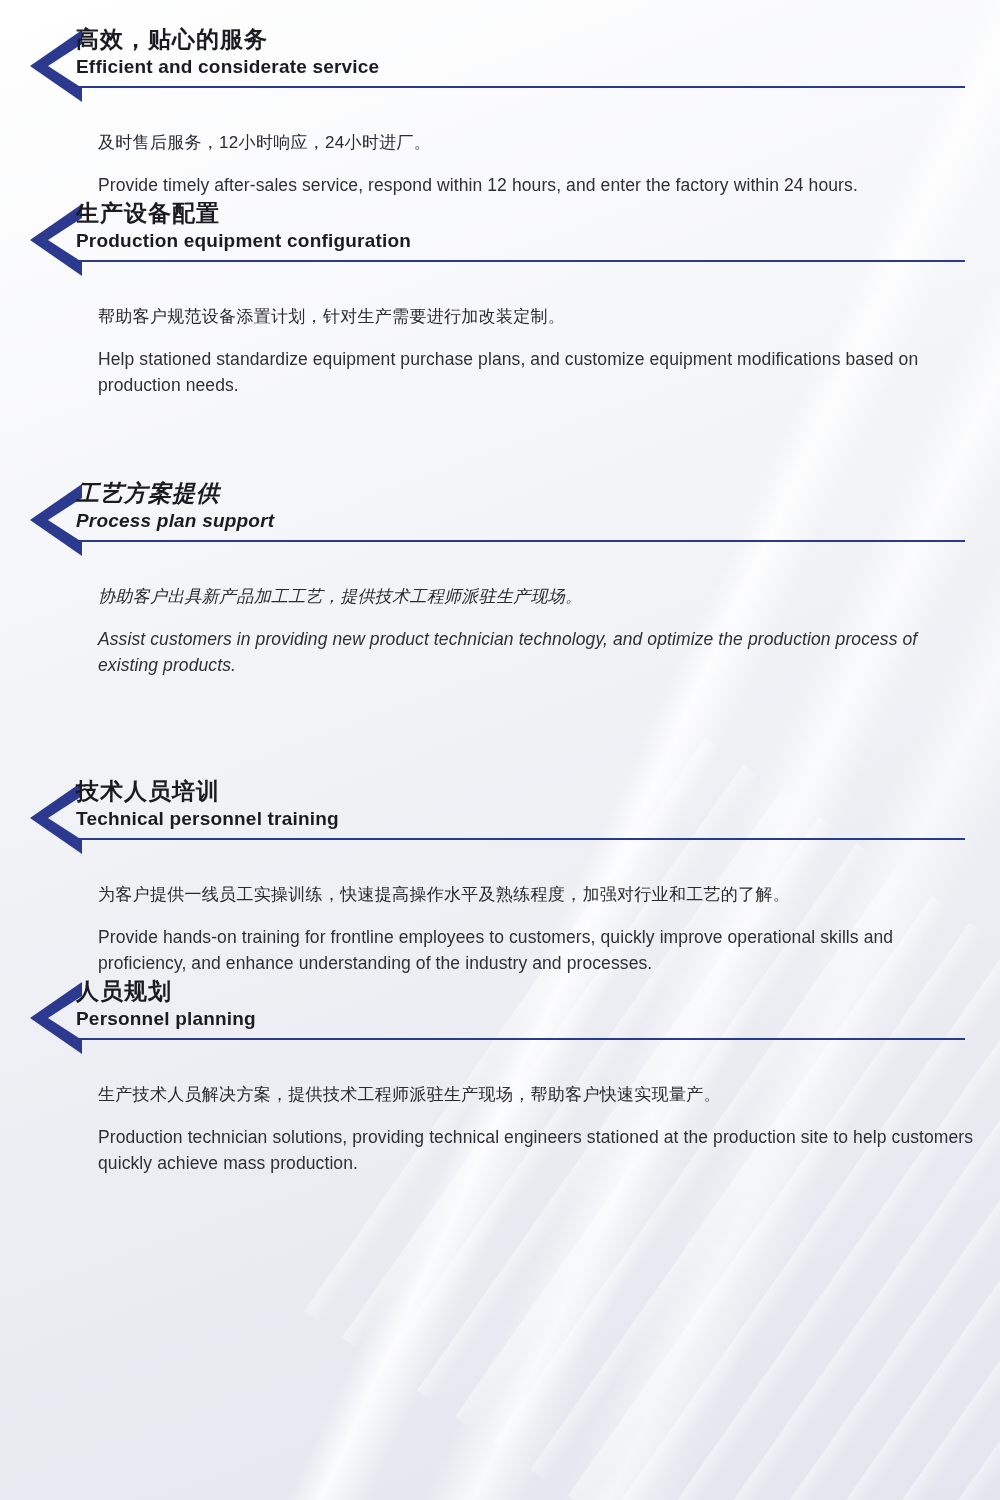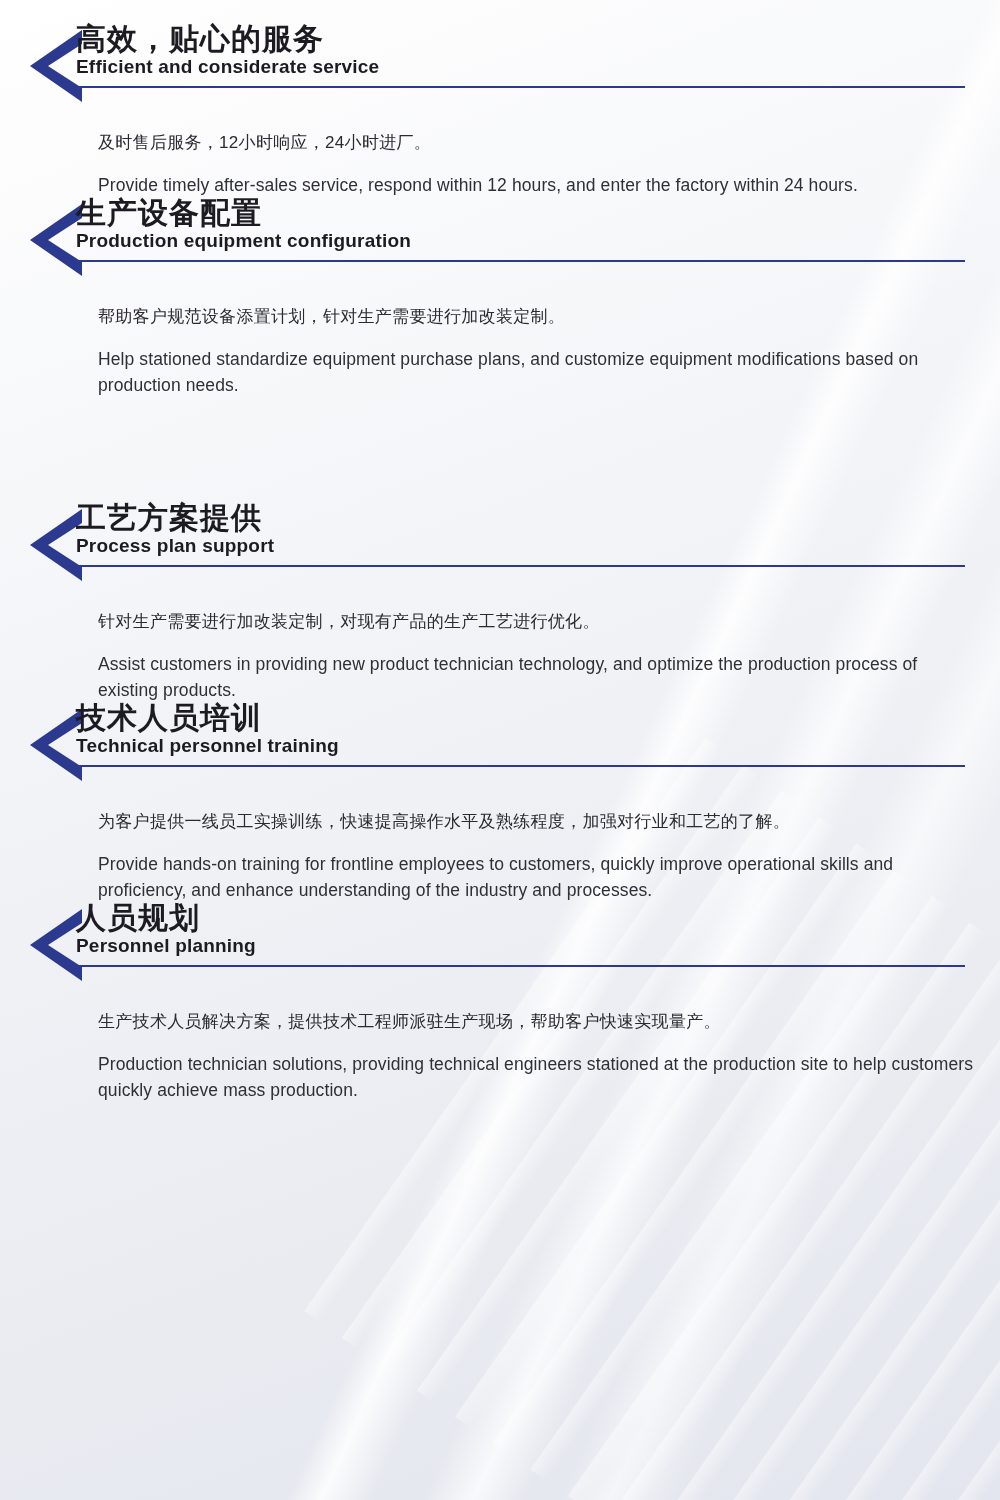--- a/index.html
+++ b/index.html
@@ -69,21 +69,21 @@
     height: 72px;
   }
 
   .titles {
     position: absolute;
     left: 46px;
     top: 0;
   }
 
   .title-cn {
-    font-size: 30px;
+    font-size: 23px;
     font-weight: bold;
     color: #1b1b21;
     letter-spacing: 1px;
     line-height: 30px;
     margin: 0;
   }
 
   .title-en {
     font-size: 19px;
     font-weight: bold;
@@ -120,22 +120,22 @@
     font-size: 17.5px;
     color: #2f2f36;
     line-height: 26px;
     margin: 0;
     letter-spacing: 0.1px;
   }
 
   
   #sec-0 { margin-top: 24px; }
   #sec-1 { }
-  #sec-2 { margin-top: 105px; }
-  #sec-3 { }
+  #sec-2 { margin-top: 80px; font-style: italic; }
+  #sec-3 { margin-top: 98px; }
   #sec-4 { }
 </style>
 </head>
 <body>
 
 <div class="page">
   <div class="streaks"></div>
 
   <div class="content">
 
@@ -178,21 +178,21 @@
         <svg class="chevron" viewBox="0 0 52 72">
           <polygon points="52,0 52,14 18,36 52,58 52,72 0,36" fill="#2b3a8f"></polygon>
         </svg>
         <div class="titles">
           <p class="title-cn">工艺方案提供</p>
           <p class="title-en">Process plan support</p>
         </div>
         <div class="rule"></div>
       </div>
       <div class="body">
-        <p class="p-cn">针对生产需要进行加改装定制，对现有产品的生产工艺进行优化。</p>
+        <p class="p-cn">协助客户出具新产品加工工艺，提供技术工程师派驻生产现场。</p>
         <p class="p-en">Assist customers in providing new product technician technology, and optimize the production process of existing products.</p>
       </div>
     </div>
 
     <div class="section" id="sec-3">
       <div class="head">
         <svg class="chevron" viewBox="0 0 52 72">
           <polygon points="52,0 52,14 18,36 52,58 52,72 0,36" fill="#2b3a8f"></polygon>
         </svg>
         <div class="titles">

